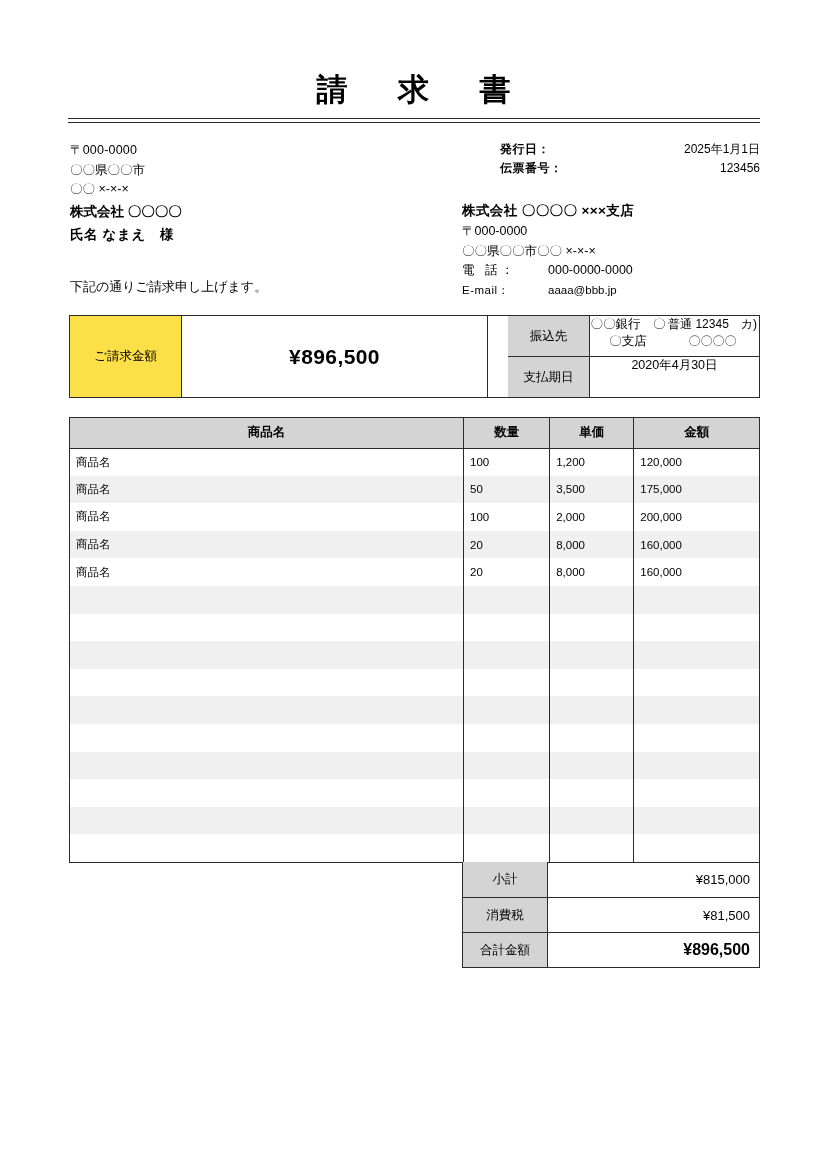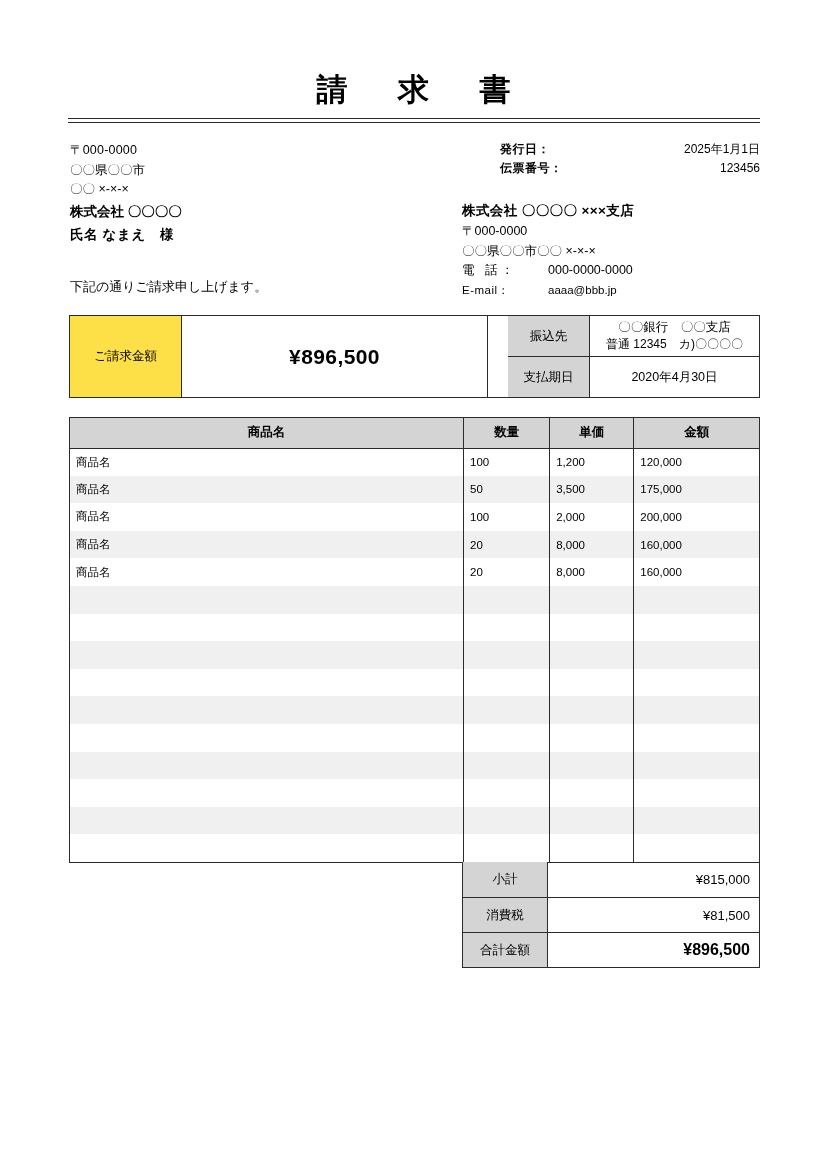--- a/index.html
+++ b/index.html
@@ -174,21 +174,21 @@
     display: flex;
     align-items: center;
     justify-content: center;
     font-size: 12.5px;
     border-right: 1px solid #2b2b2b;
     box-sizing: border-box;
   }
   .sum-r-value {
     flex: 1;
     display: flex;
-    flex-direction: column;
+    flex-direction: row;
     justify-content: center;
     font-size: 12.5px;
     line-height: 17px;
     text-align: center;
   }
   .sum-r-value .ln2 { font-size: 12px; }
 
   
   .items {
     position: absolute;

